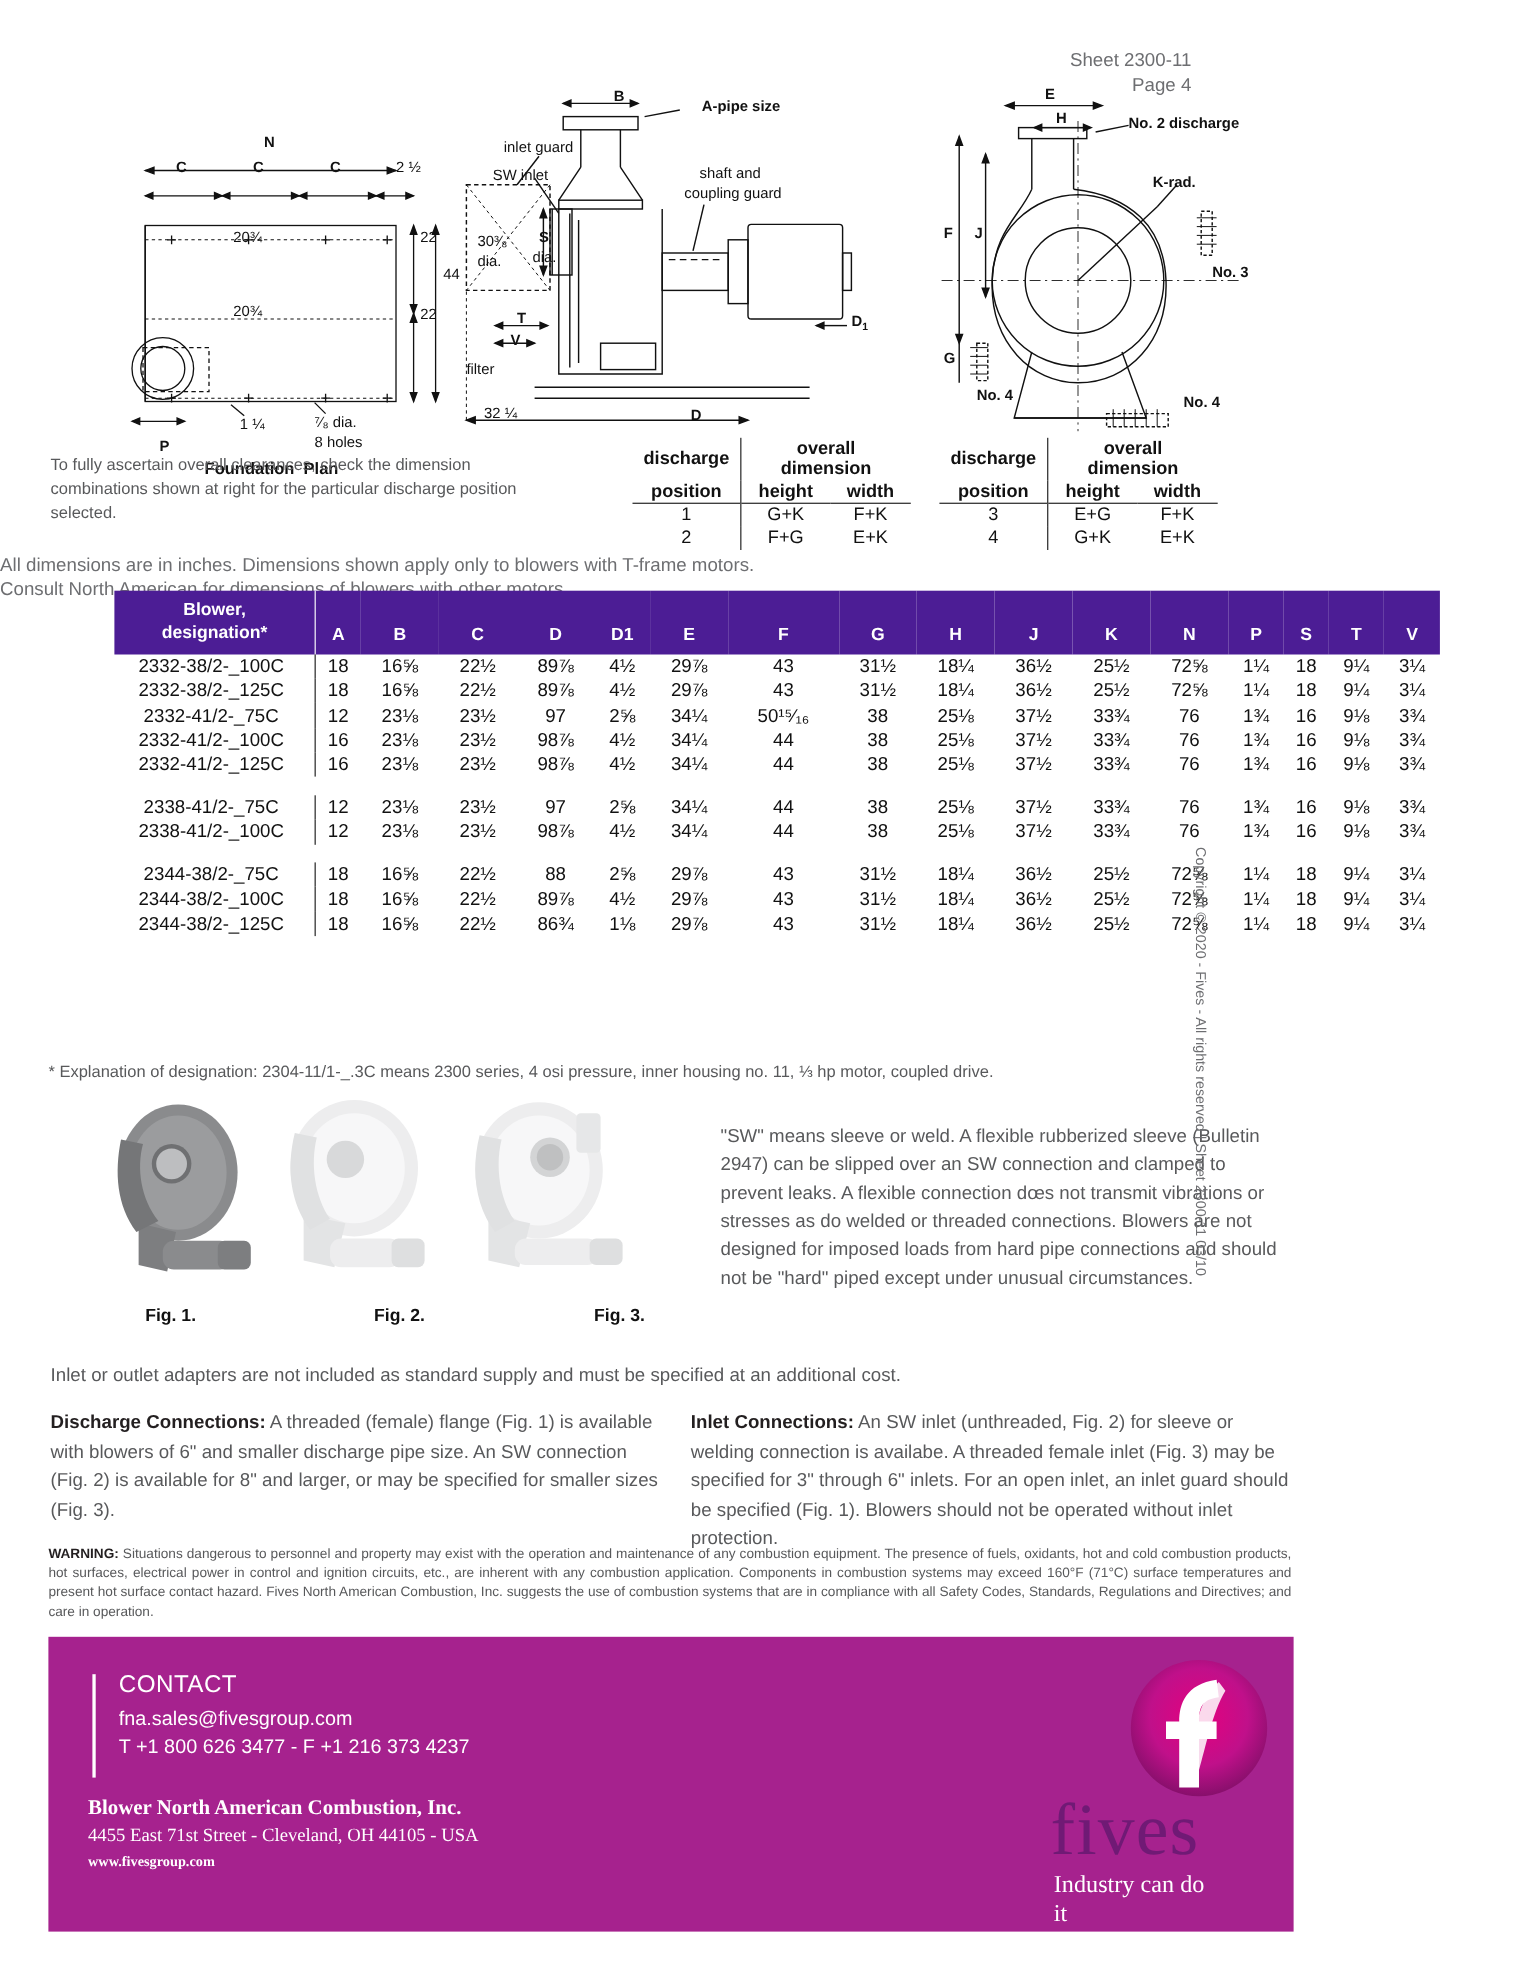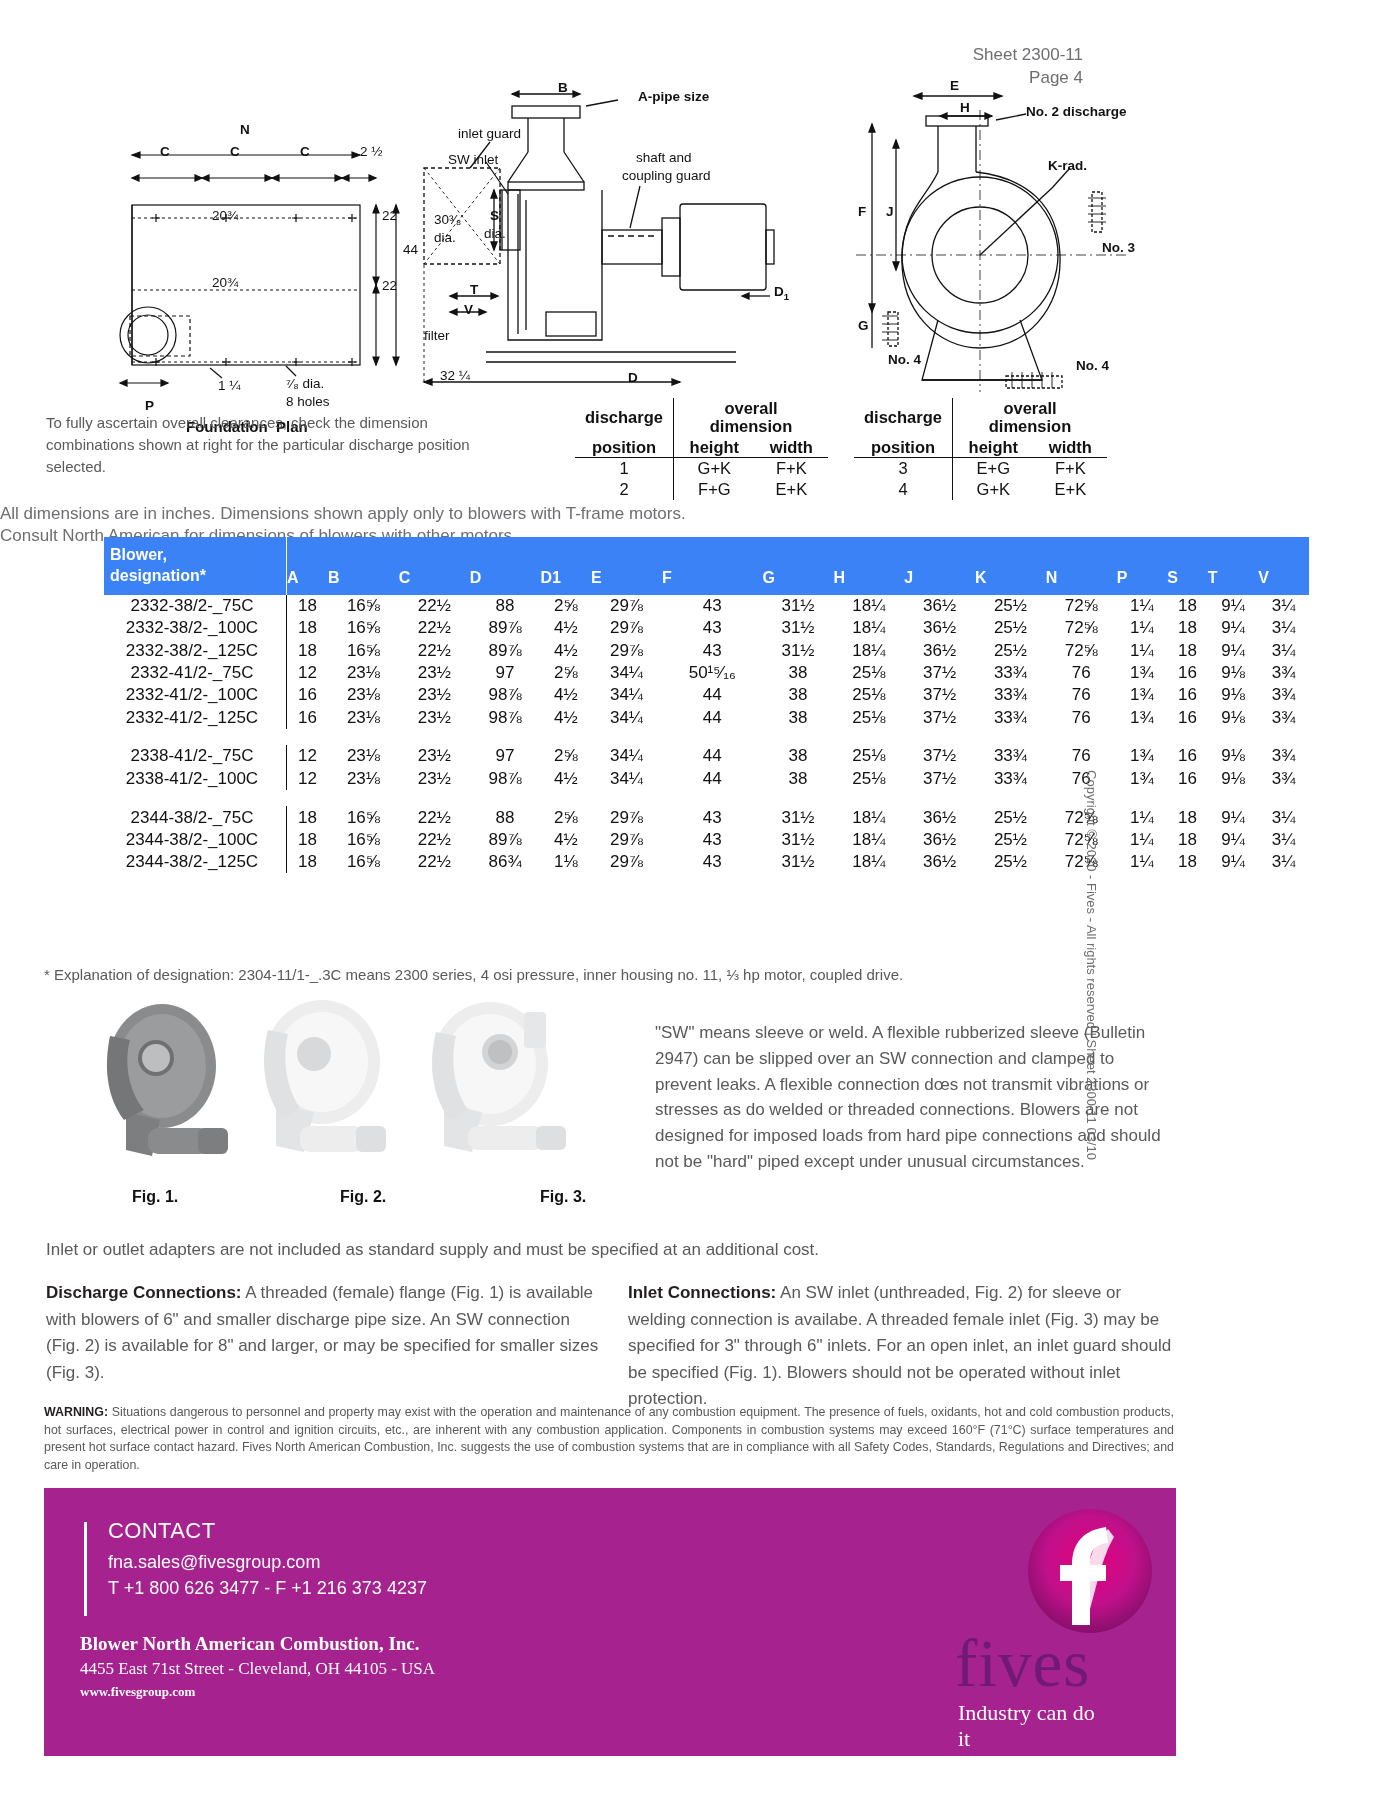--- a/index.html
+++ b/index.html
@@ -45,22 +45,22 @@
   
   .dims-note{
     position:absolute;left:0;top:503px;width:1391px;text-align:left;
     font-size:17px;color:#6d6e71;line-height:1.28;
   }
 
   
   .main-table{position:absolute;left:104px;top:537px;width:1205px;}
   table.mt{border-collapse:collapse;width:1205px;}
   table.mt thead th{
-    background:#3b82f6;color:#ffffff;font-weight:bold;
-    font-size:16px;text-align:left;vertical-align:bottom;
+    background:#4c1d95;color:#ffffff;font-weight:bold;
+    font-size:16px;text-align:center;vertical-align:bottom;
     padding:6px 0 8px 0;
   }
   table.mt thead th.desig{
     font-size:16px;line-height:1.3;padding:8px 6px 8px 6px;width:170px;
     border-right:1px solid #ffffff;
   }
   table.mt tbody td{
     font-size:17px;text-align:center;color:#111;padding:1.2px 0;
     font-family:"Liberation Sans", sans-serif;
   }
@@ -491,39 +491,20 @@
             <th>K</th>
             <th>N</th>
             <th>P</th>
             <th>S</th>
             <th>T</th>
             <th>V</th>
           </tr>
       </thead>
       <tbody id="mt-body">
           <tr>
-            <td class="desig">2332-38/2-_75C</td>
-            <td>18</td>
-            <td>16⅝</td>
-            <td>22½</td>
-            <td>88</td>
-            <td>2⅝</td>
-            <td>29⅞</td>
-            <td>43</td>
-            <td>31½</td>
-            <td>18¼</td>
-            <td>36½</td>
-            <td>25½</td>
-            <td>72⅝</td>
-            <td>1¼</td>
-            <td>18</td>
-            <td>9¼</td>
-            <td>3¼</td>
-          </tr>
-          <tr>
             <td class="desig">2332-38/2-_100C</td>
             <td>18</td>
             <td>16⅝</td>
             <td>22½</td>
             <td>89⅞</td>
             <td>4½</td>
             <td>29⅞</td>
             <td>43</td>
             <td>31½</td>
             <td>18¼</td>

